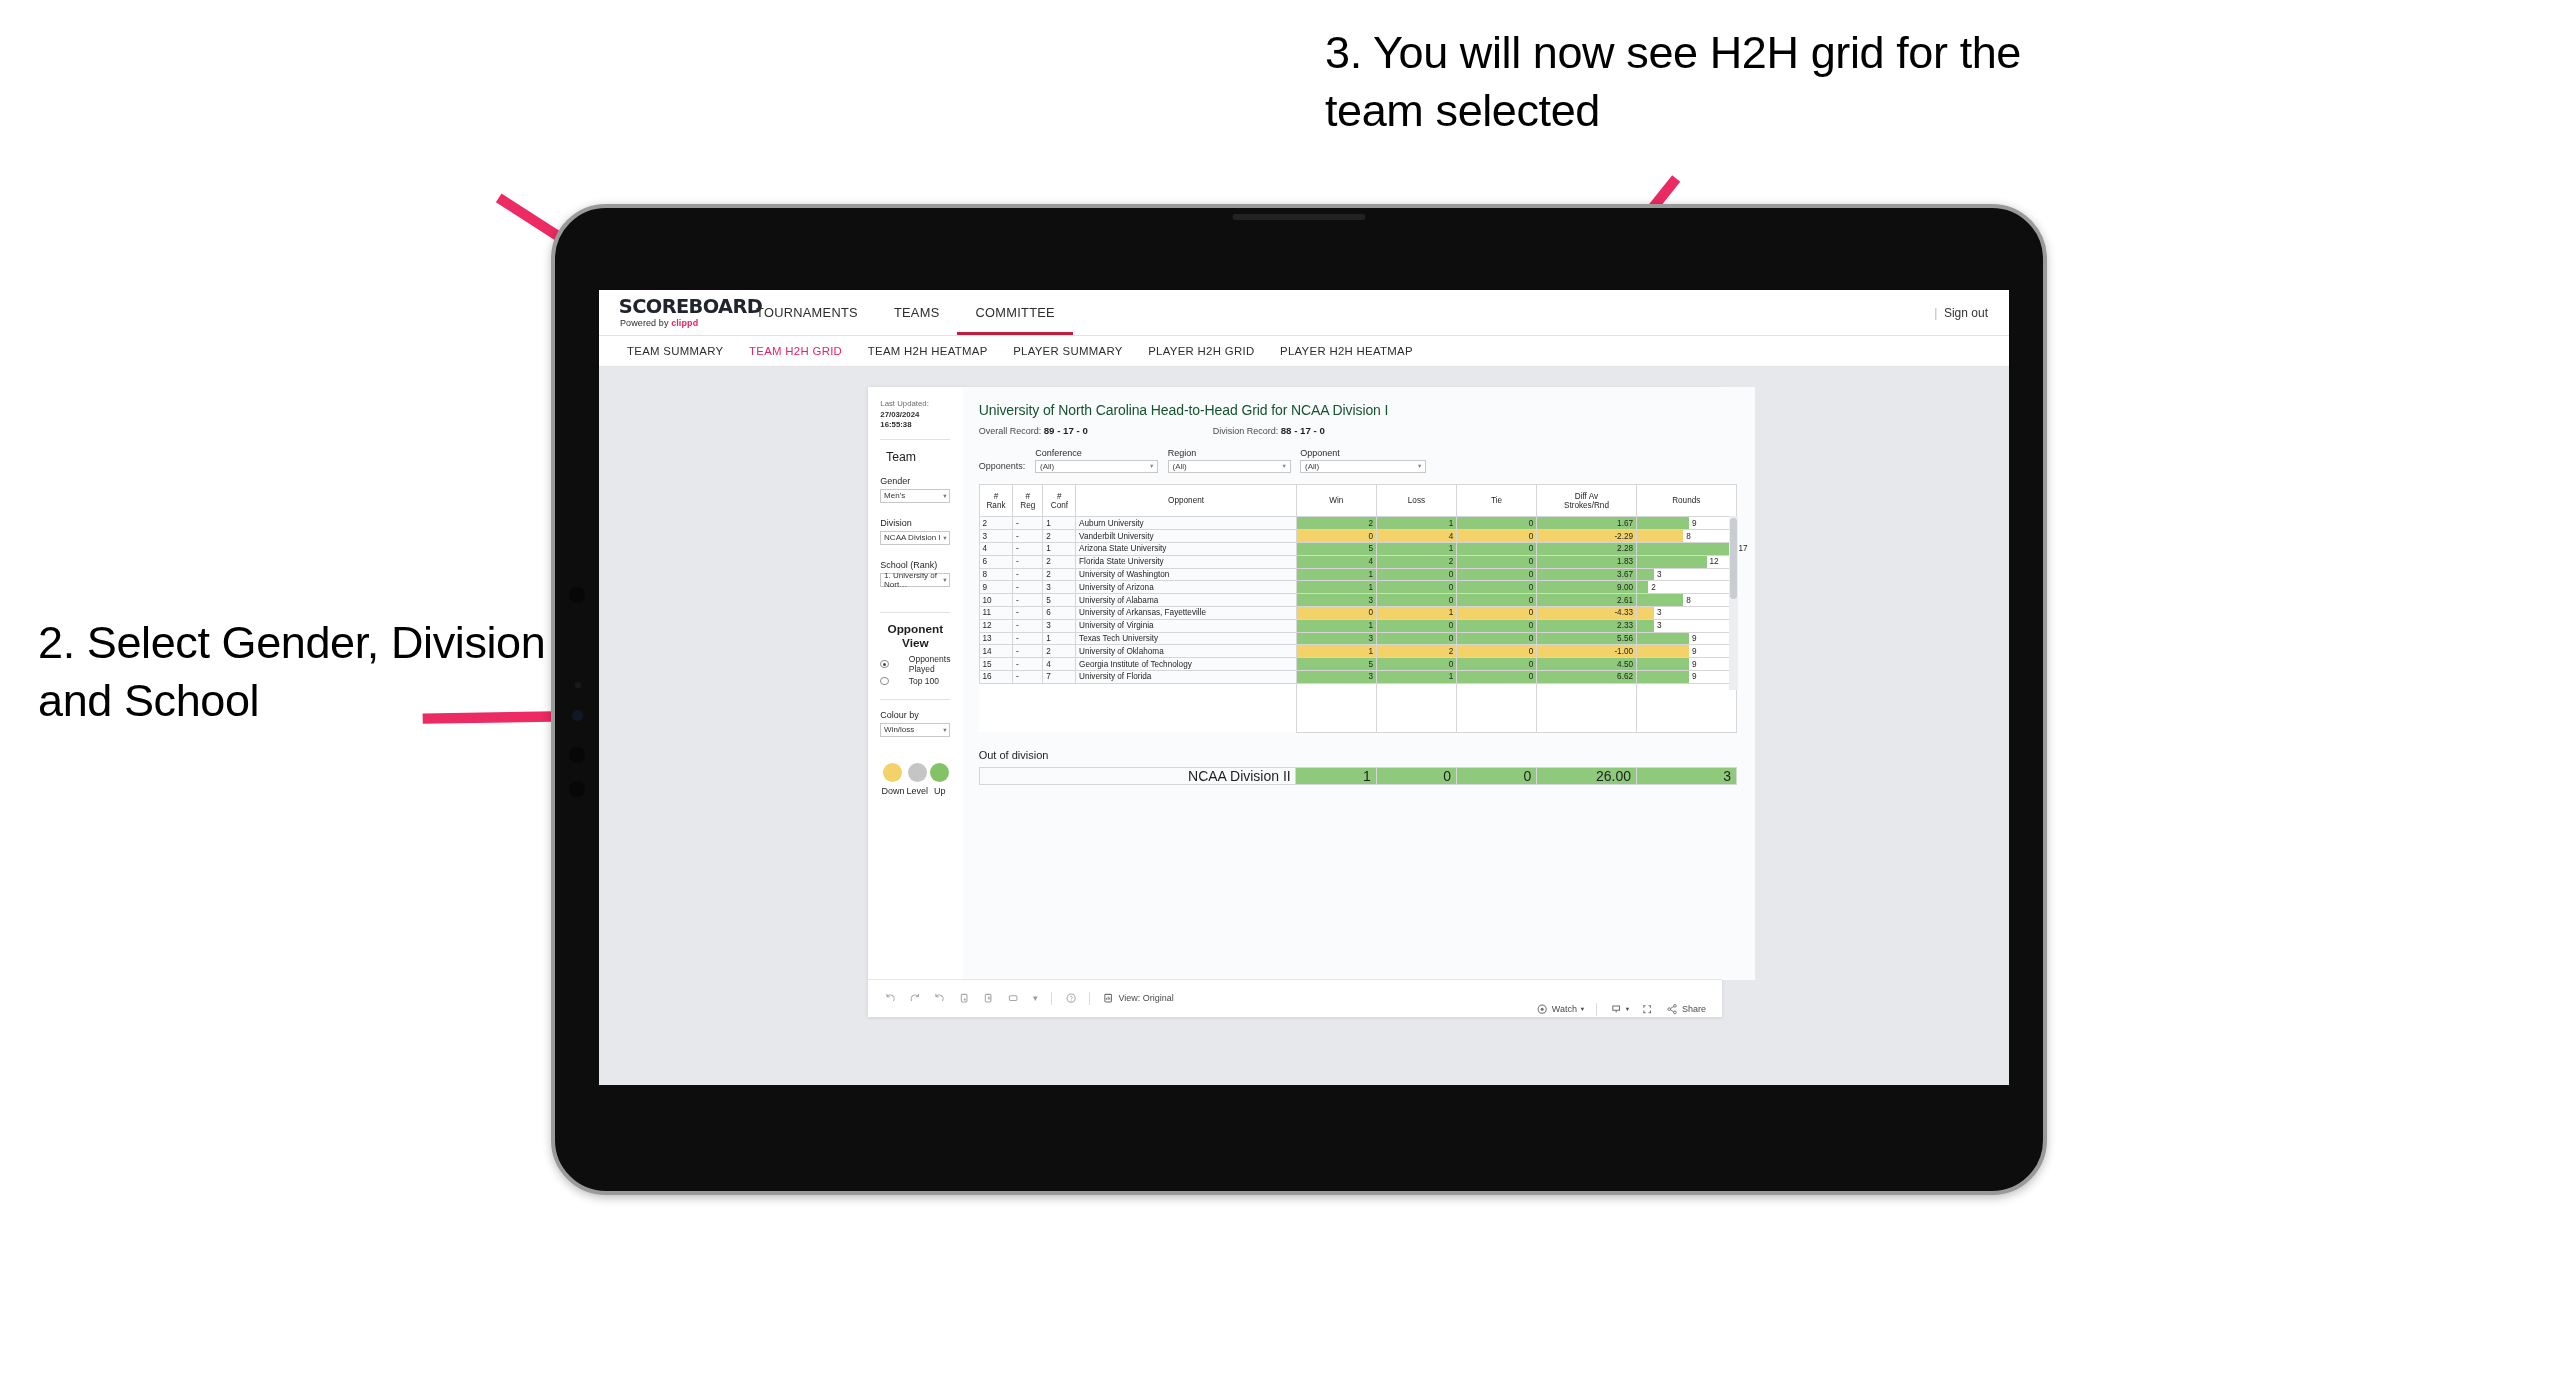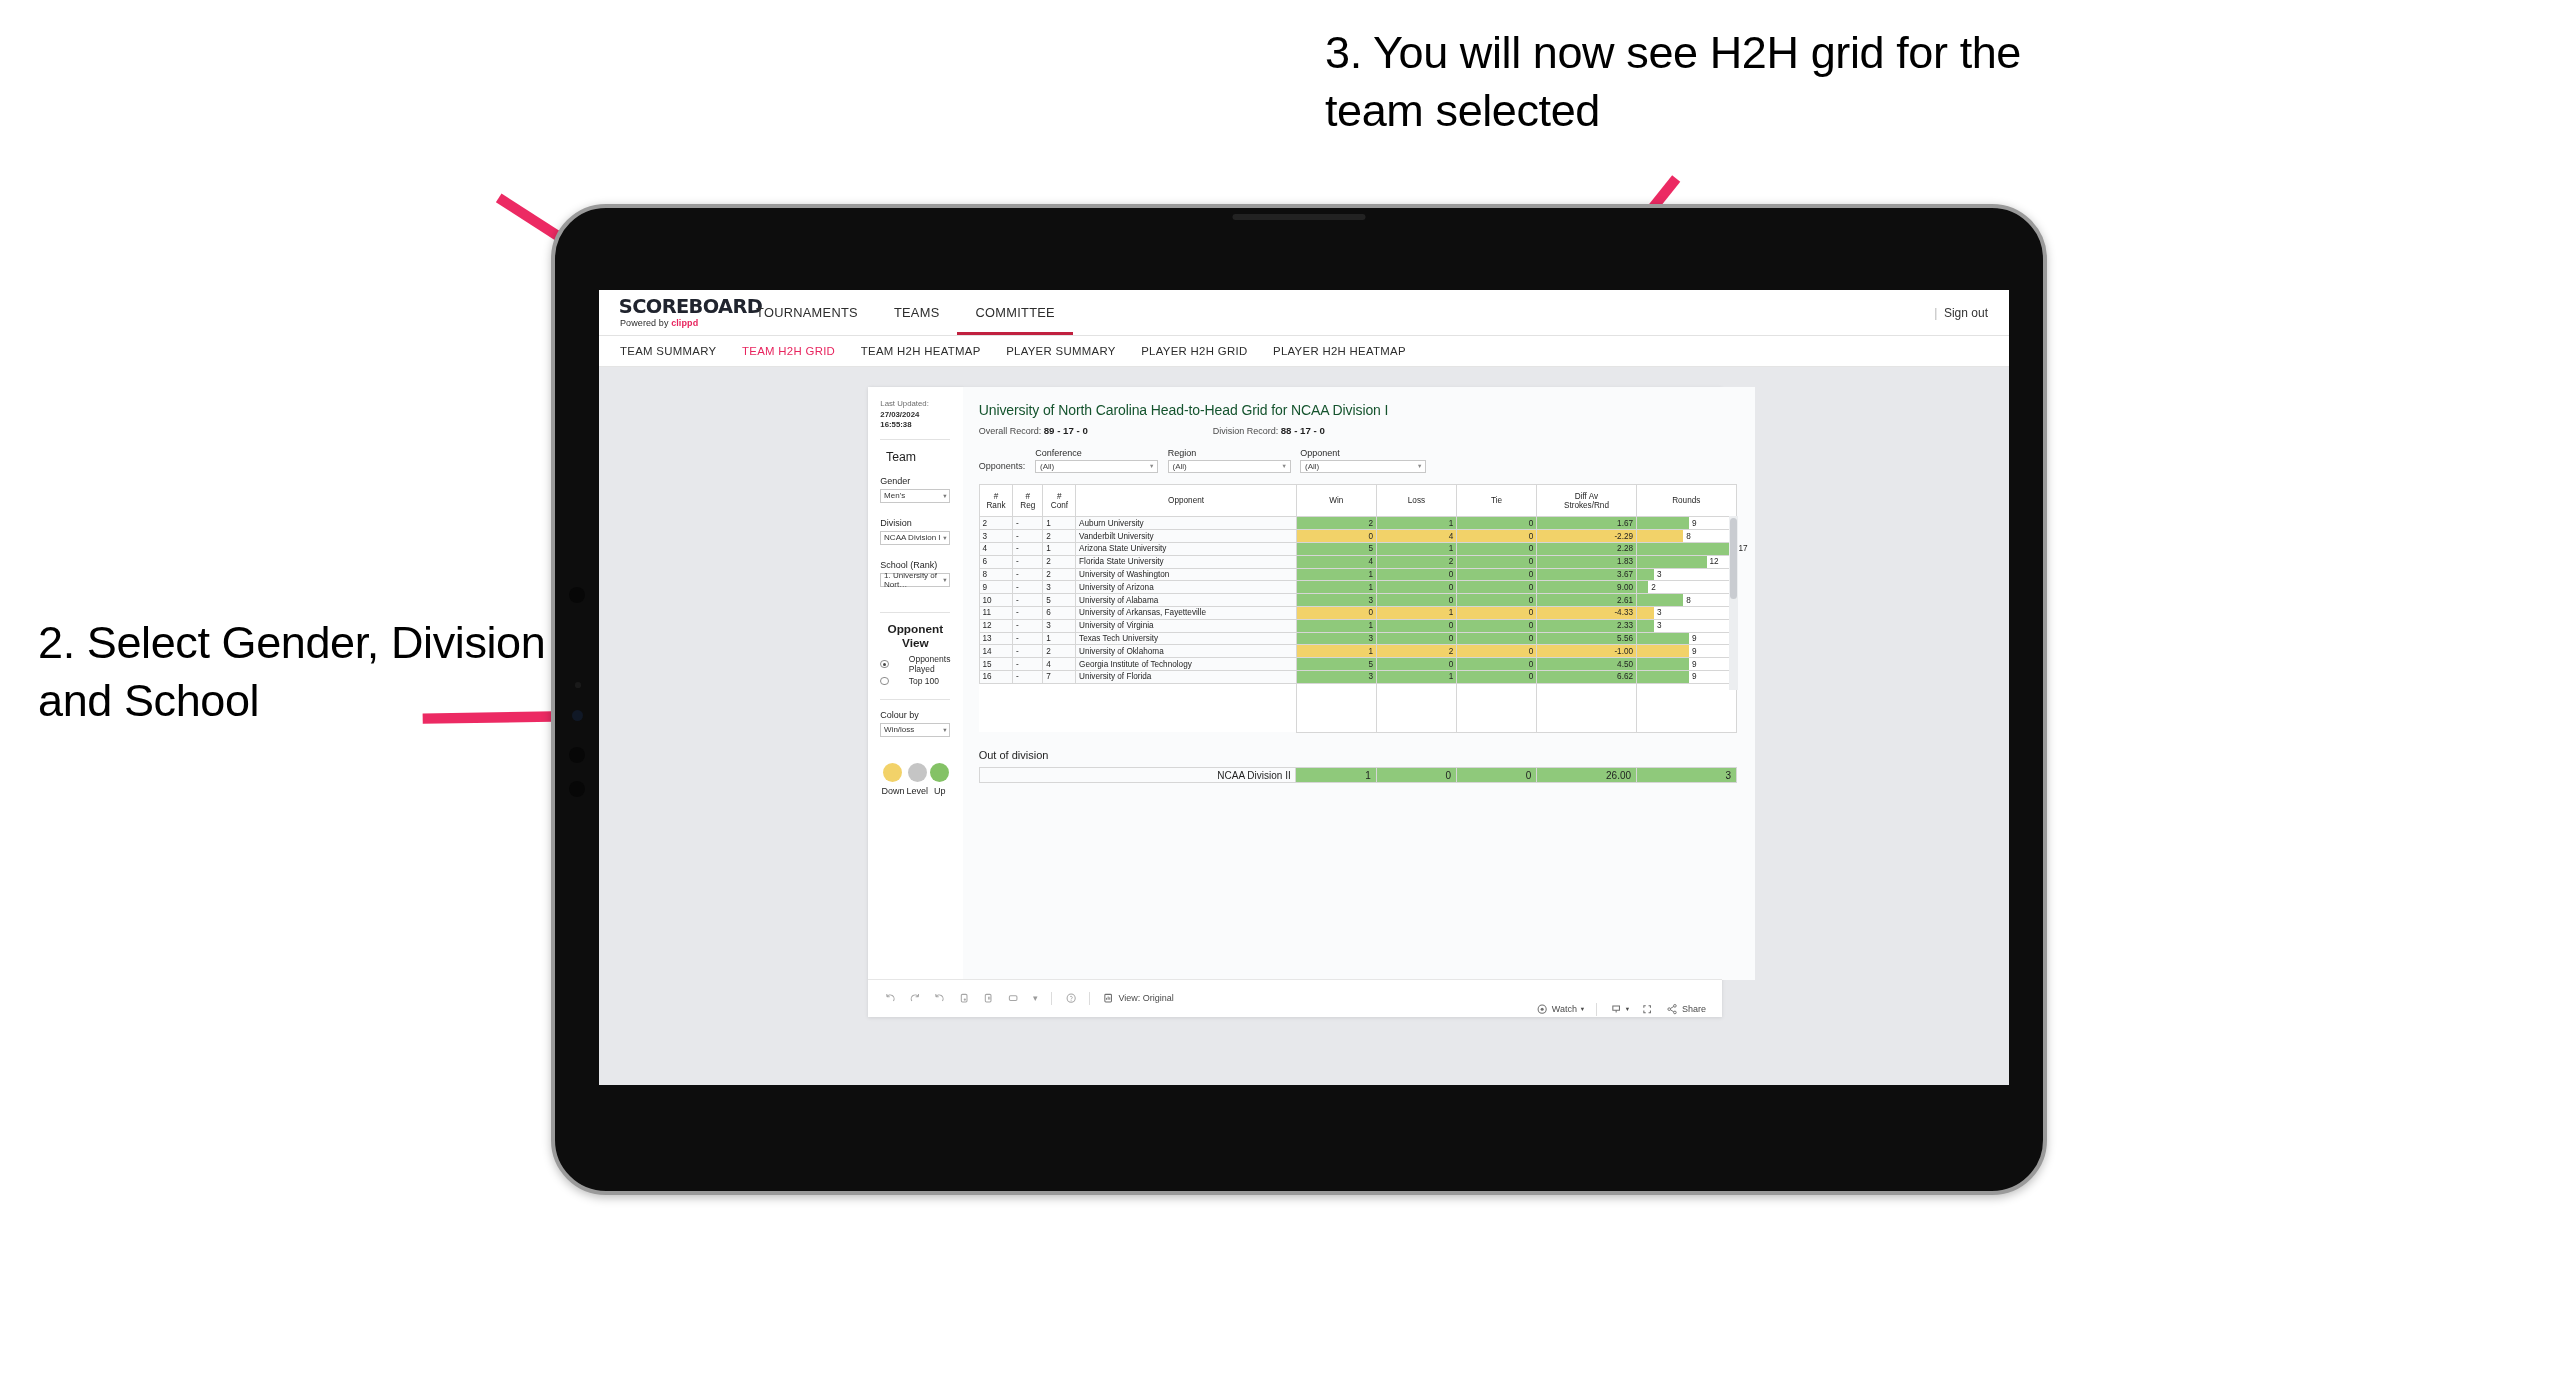--- a/index.html
+++ b/index.html
@@ -77,21 +77,21 @@
     height: 2.8px; background: #c0203f;
   }
   .header-right { margin-left: auto; display: flex; align-items: center;
                   padding-right: 21px; font-size: 12px; color: #333; gap: 6.6px; }
   .header-right .bar { color: #b9b9b9; }
   .signout { cursor: pointer; }
 
   
   .subnav {
     height: 31px; background: #fff; display: flex; align-items: center;
-    padding-left: 21px; gap: 25.6px; border-bottom: 0.9px solid #e4e4e4;
+    padding-left: 28px; gap: 25.6px; border-bottom: 0.9px solid #e4e4e4;
     position: relative;
   }
   .subnav .sitem { font-size: 11.4px; color: #2d2d2d; letter-spacing: 0.3px; cursor: pointer;
                    white-space: nowrap; }
   .subnav .sitem.active { color: #e8245e; }
 
   
   .canvas { position: relative; height: calc(100% - 78px); background: #e7e8eb; }
 
   .dash {
@@ -184,21 +184,21 @@
   tr.blank td { height: 49px; background: #fff; border-top-color: #d6d6d6; }
   tr.blank td.nb { border-left: none; border-right: none; border-bottom: none; }
 
   .vscroll { position: absolute; right: -0.9px; top: 32px; width: 8.5px; height: 174px;
              background: #eceef0; }
   .vscroll .thumb { position: absolute; left: 0.9px; width: 6.6px; top: 1.9px; height: 81px;
                     background: #c9ccd1; border-radius: 3.8px; }
 
   .ood-title { margin-top: 16px; font-size: 11px; color: #1f1f1f; }
   table.ood { border-collapse: collapse; width: 758px; table-layout: fixed; margin-top: 6.6px; }
-  table.ood td { border: 0.9px solid #d6d6d6; font-size: 10px; color: #1f1f1f;
+  table.ood td { border: 0.9px solid #d6d6d6; font-size: 14px; color: #1f1f1f;
                  height: 14.2px; padding: 0 2.8px; }
   table.ood td.lbl { text-align: right; padding-right: 4.7px; width: 241px; }
   table.ood td.val { background: #8fc97b; text-align: right; padding-right: 4.7px; }
 
   
   .toolbar {
     position: absolute; left: 0; right: 0; bottom: 0; height: 38px; background: #fff;
     border-top: 0.9px solid #e6e6e6; display: flex; align-items: center;
     padding: 0 16px; gap: 12.3px; font-size: 9px; color: #5a5a5a;
   }

